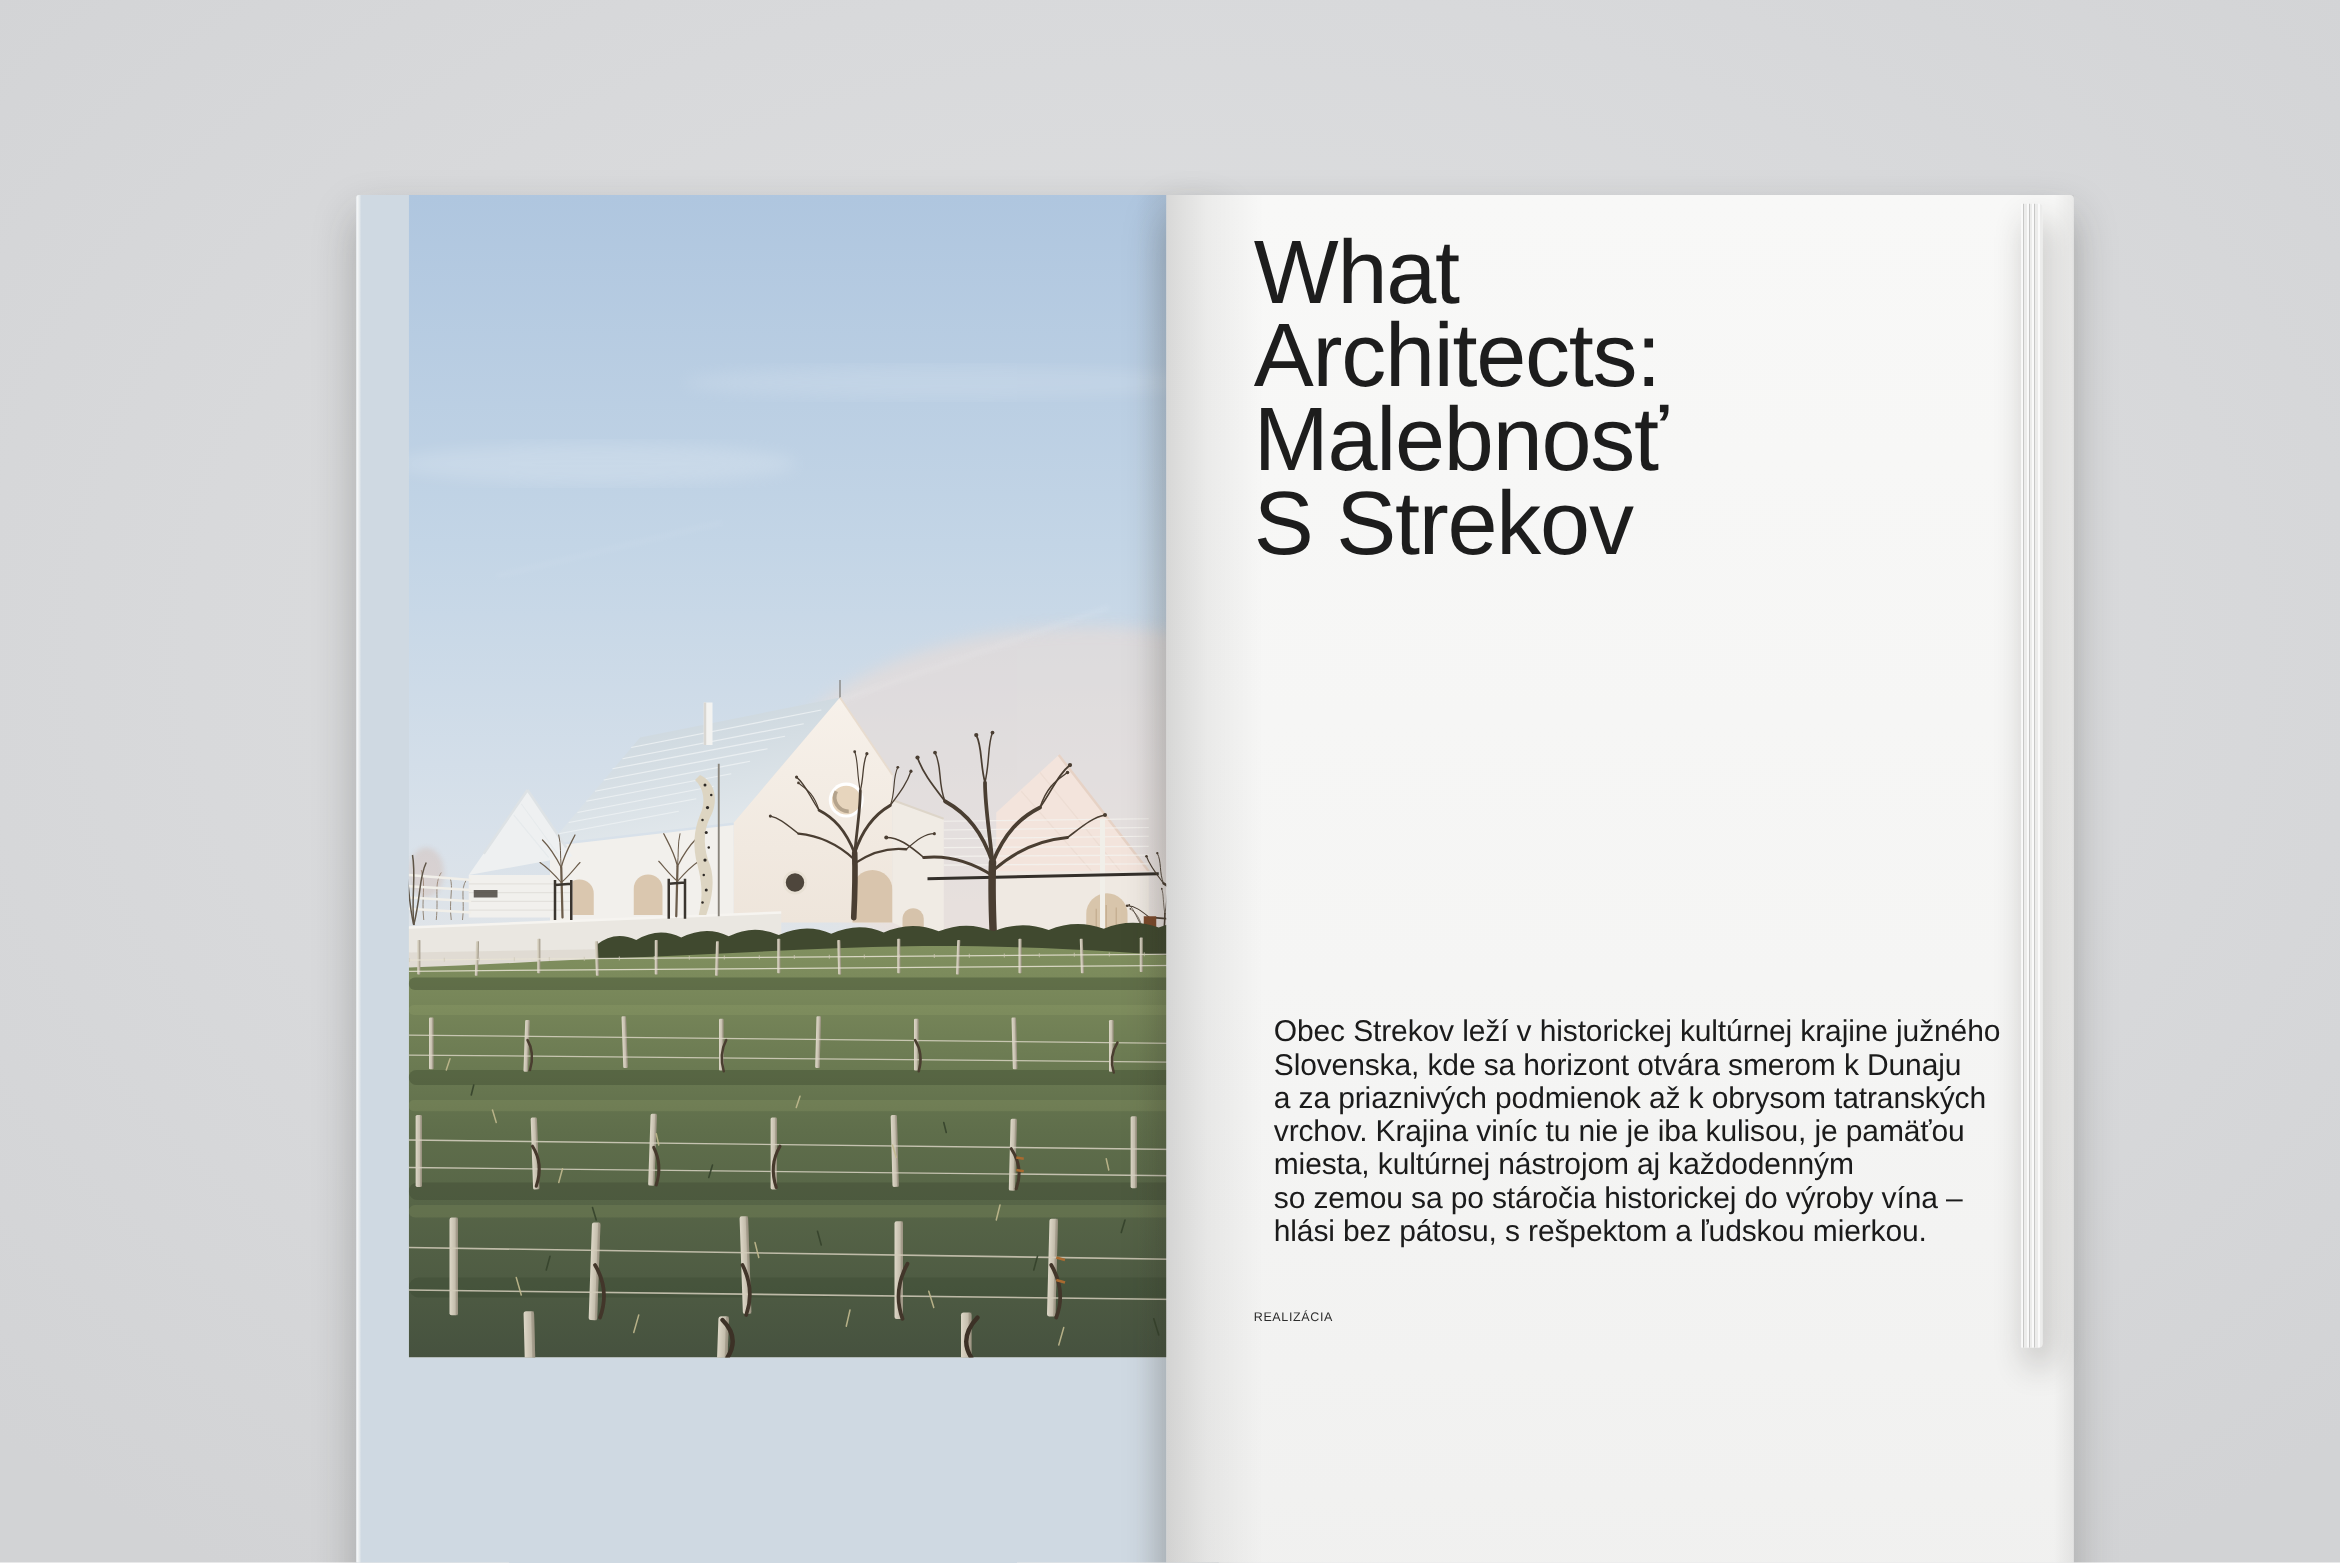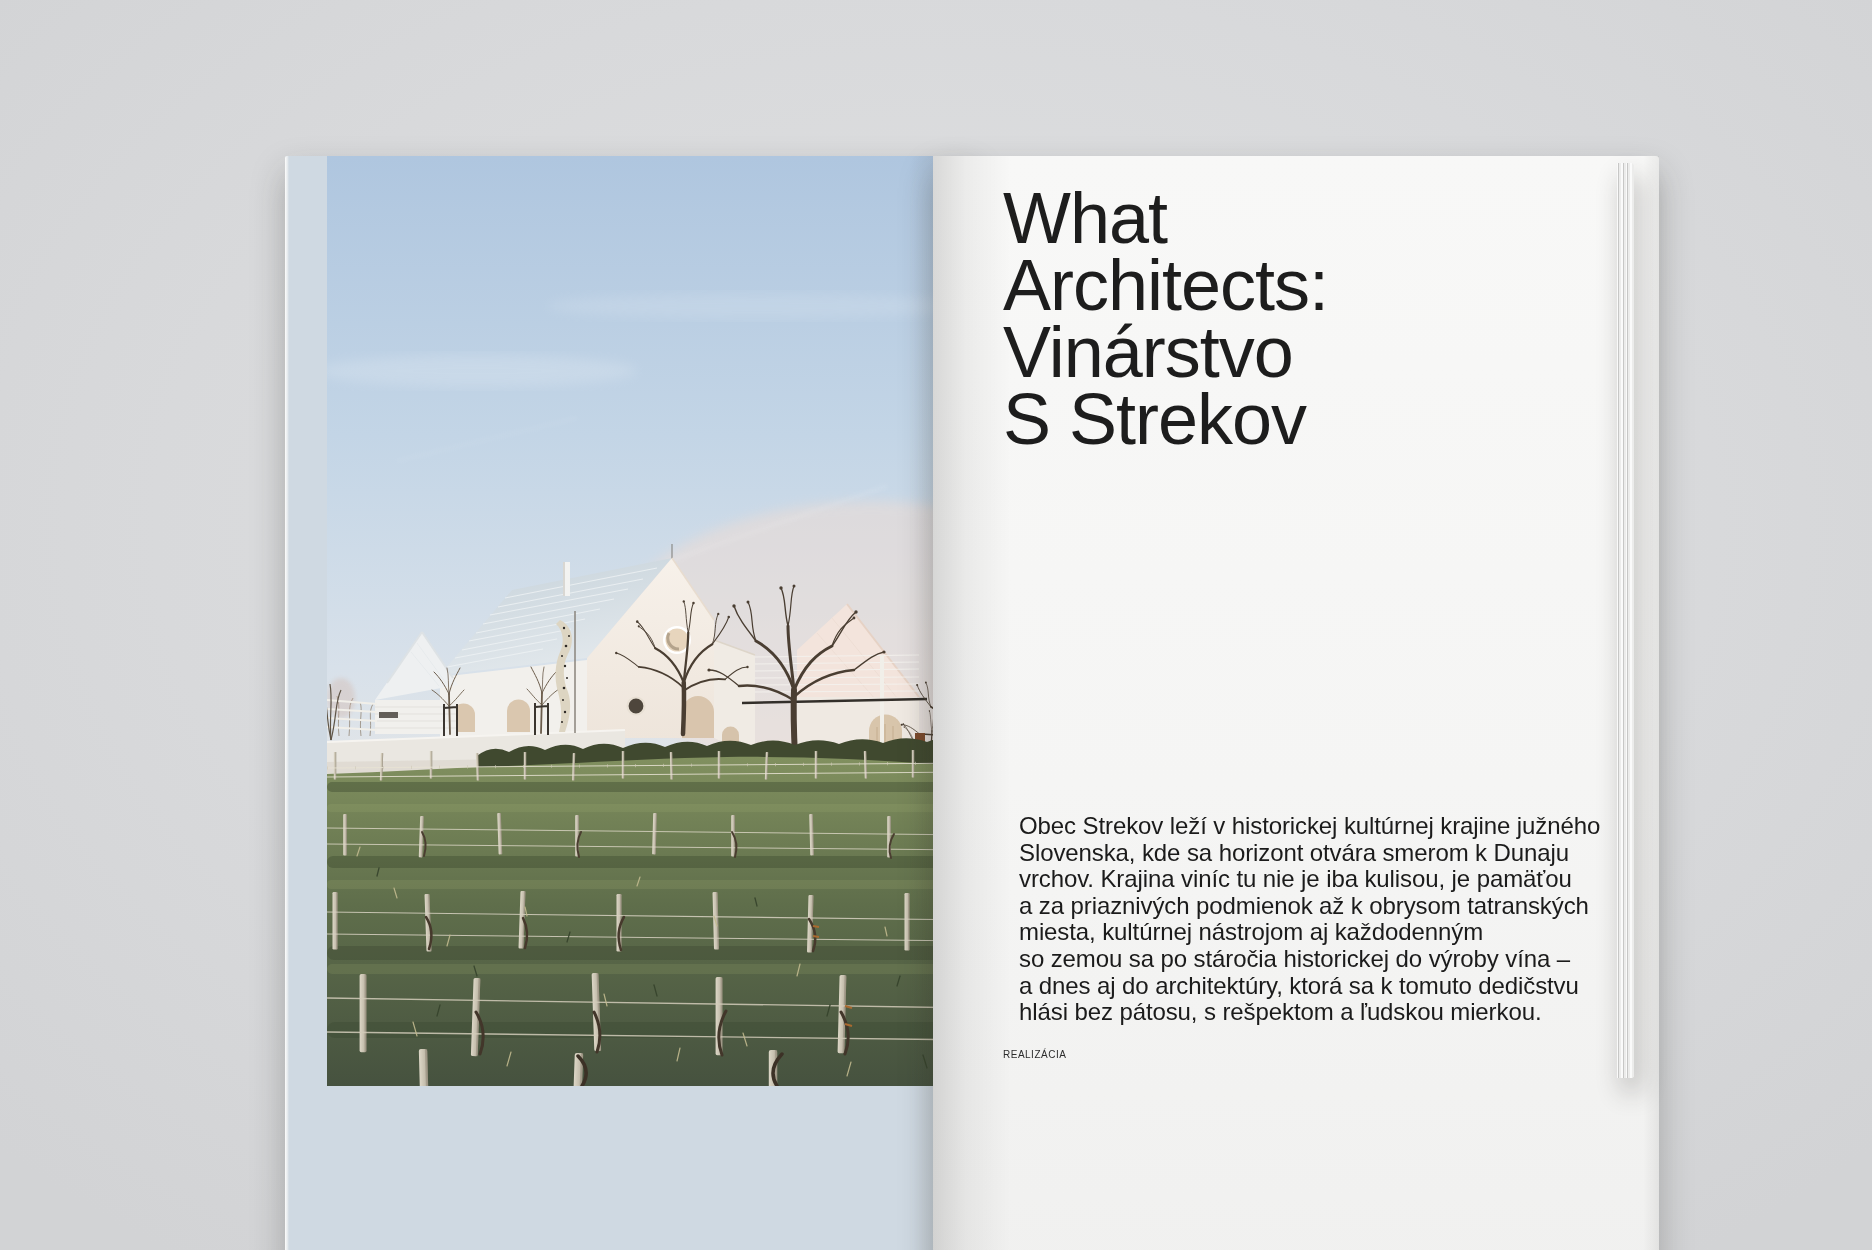--- a/index.html
+++ b/index.html
@@ -420,32 +420,31 @@
       <div class="gutter-shade-left"></div>
     </div>
 
     <div class="page page-right">
       <div class="gutter-shade-right"></div>
       <div class="right-edge-shade"></div>
 
       <h1 class="headline">
         <span>What</span>
         <span>Architects:</span>
-        <span>Vinárstvo</span>
+        <span>Malebnosť</span>
         <span>S Strekov</span>
       </h1>
 
       <p class="bodytext">
         <span>Obec Strekov leží v historickej kultúrnej krajine južného</span>
         <span>Slovenska, kde sa horizont otvára smerom k Dunaju</span>
+        <span>a za priaznivých podmienok až k obrysom tatranských</span>
         <span>vrchov. Krajina viníc tu nie je iba kulisou, je pamäťou</span>
-        <span>a za priaznivých podmienok až k obrysom tatranských</span>
         <span>miesta, kultúrnej nástrojom aj každodenným</span>
         <span>so zemou sa po stáročia historickej do výroby vína –</span>
-        <span>a dnes aj do architektúry, ktorá sa k tomuto dedičstvu</span>
         <span>hlási bez pátosu, s rešpektom a ľudskou mierkou.</span>
       </p>
 
       <span class="folio-label">REALIZÁCIA</span>
       <span class="folio-number">33</span>
     </div>
 
     <div class="page-stack"></div>
   </div>
 </div>

